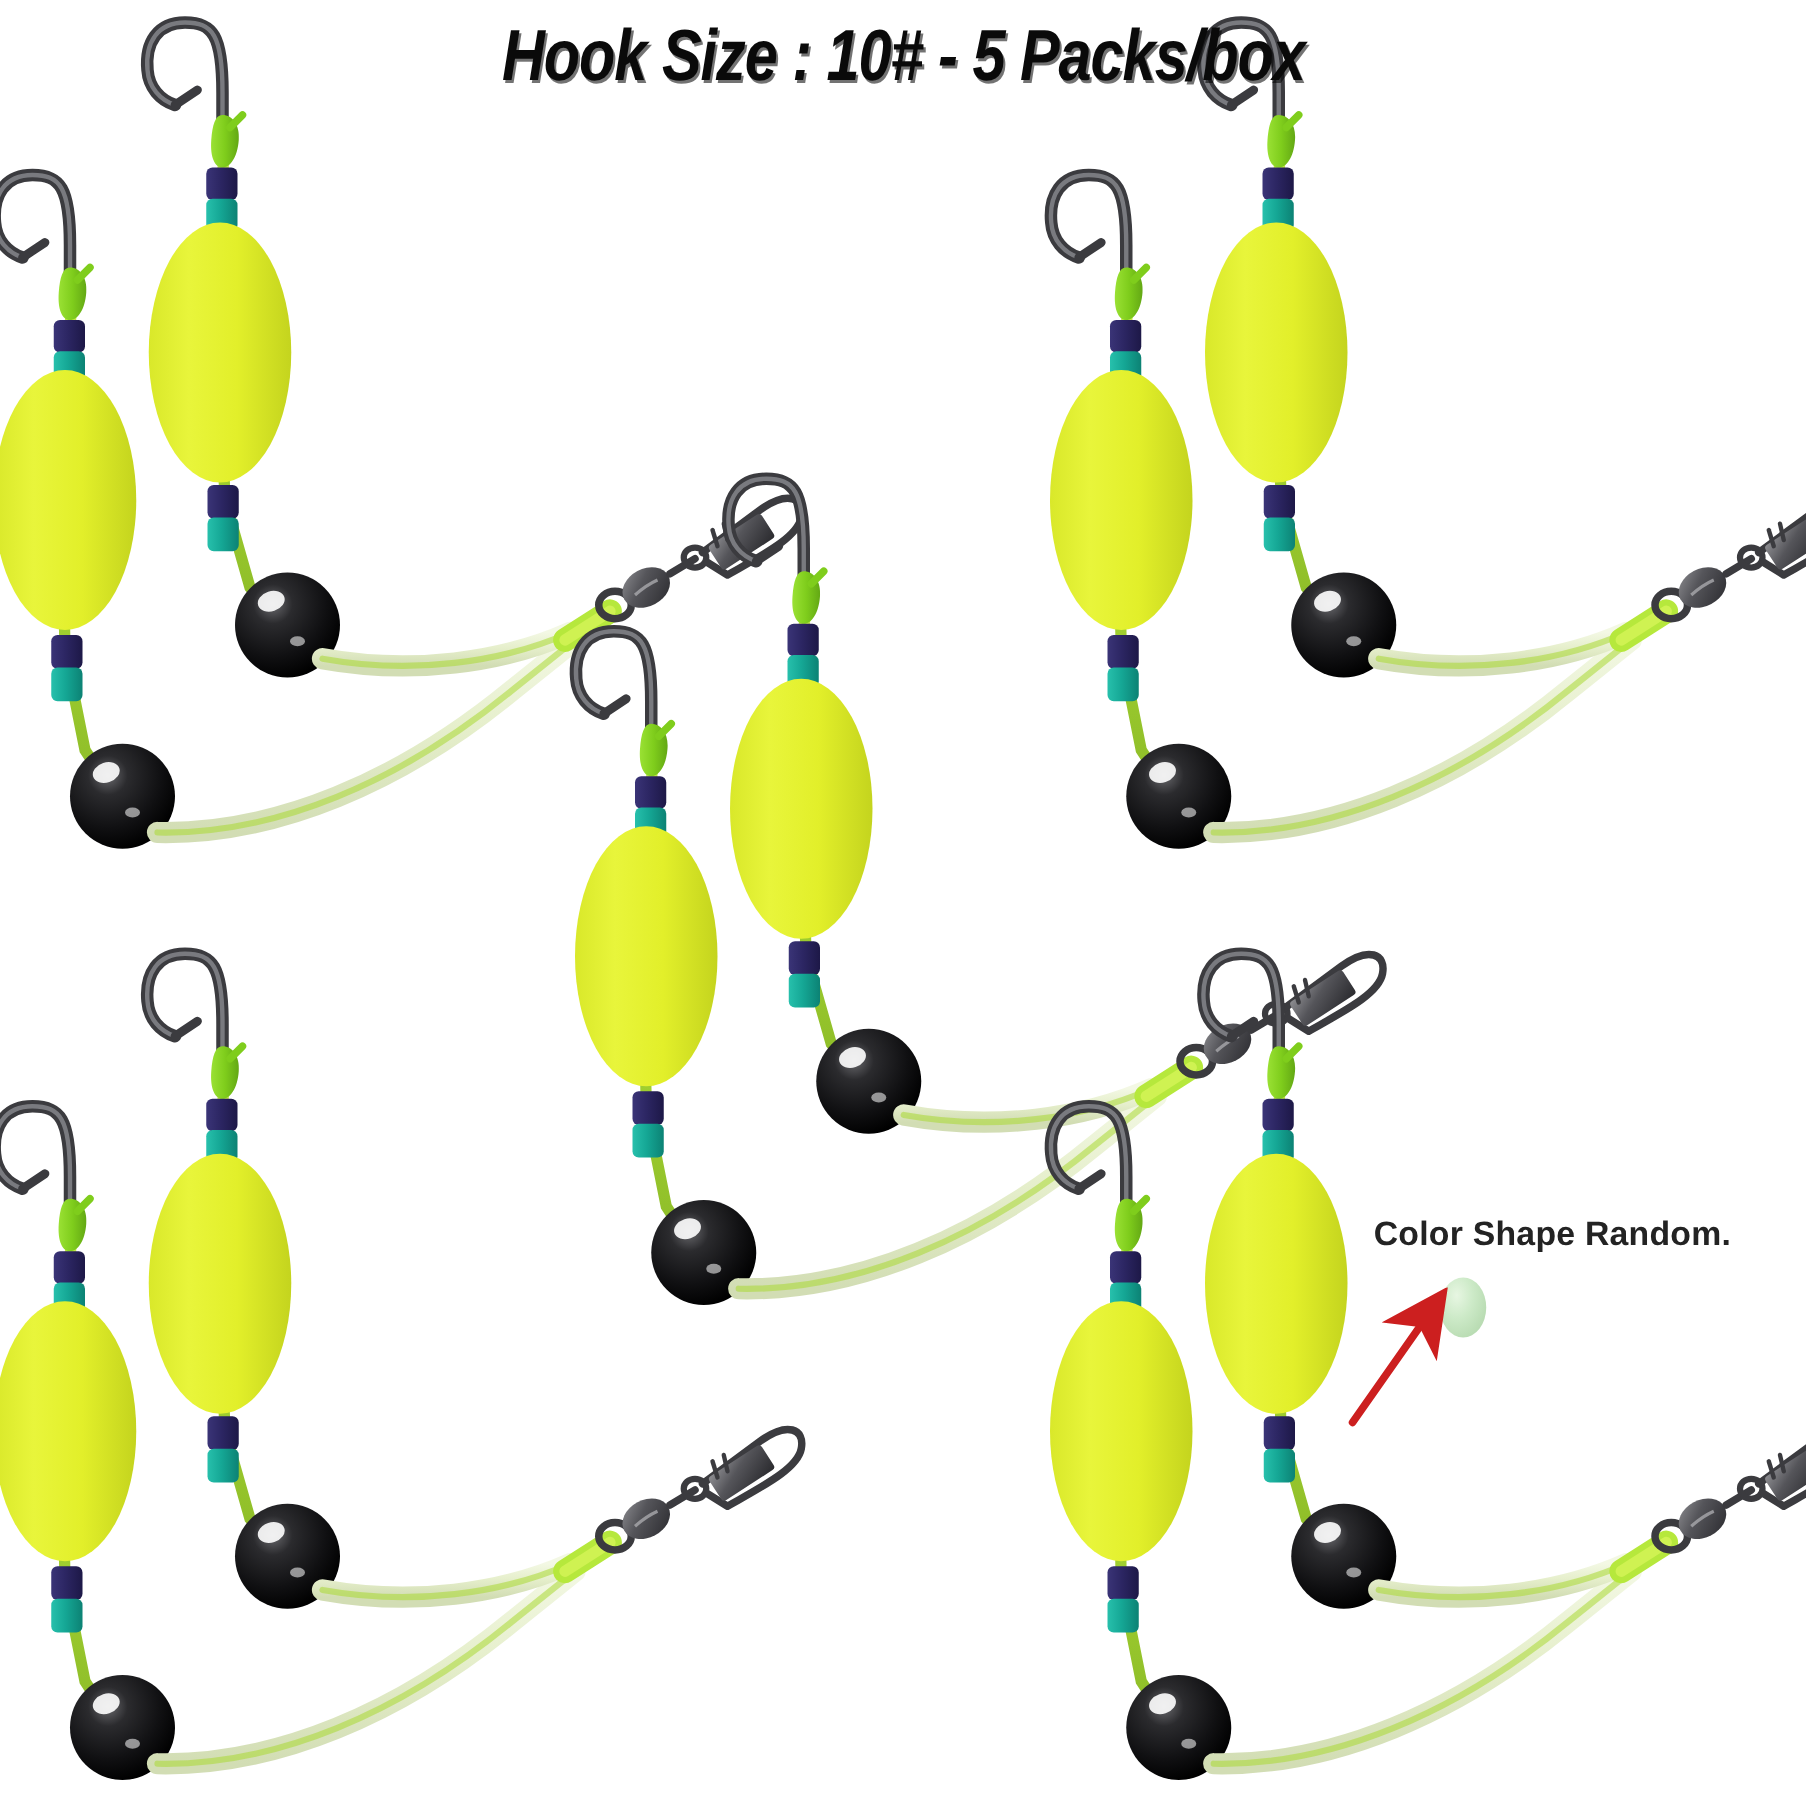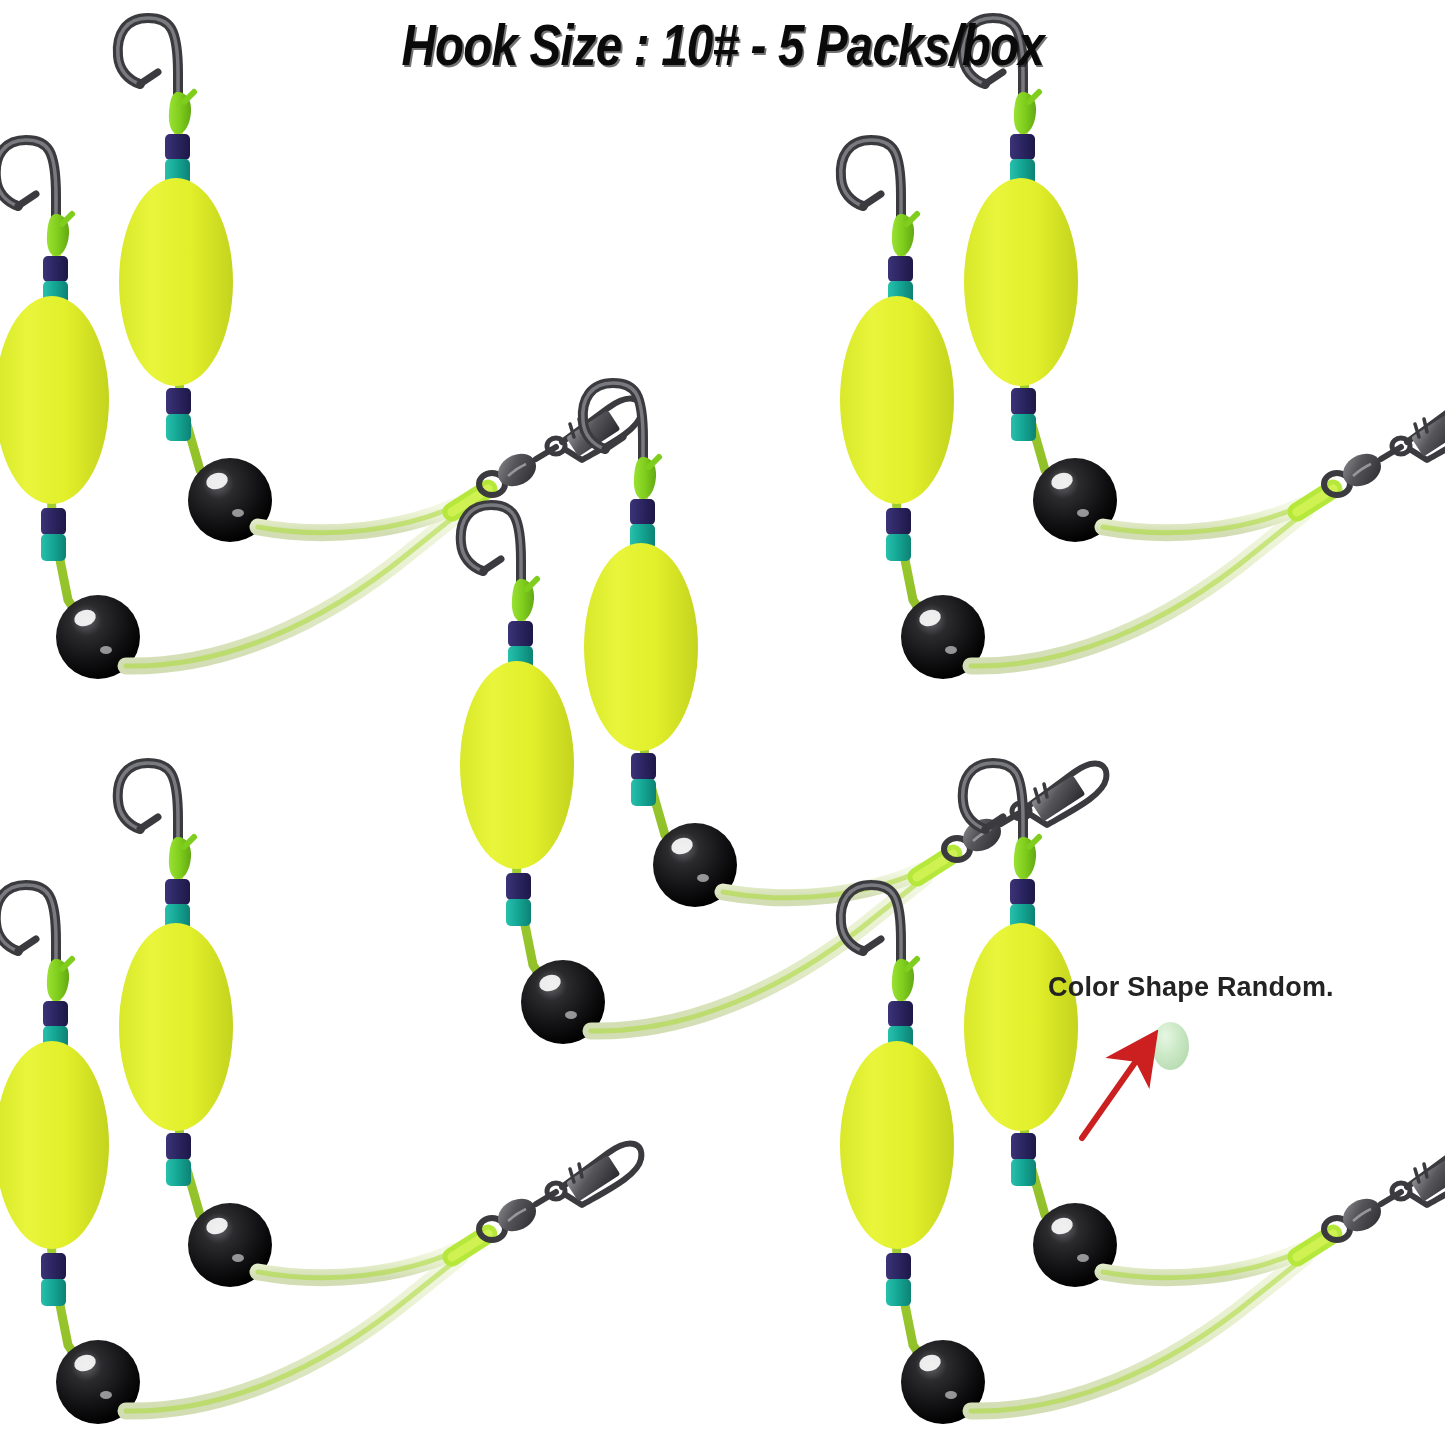--- a/index.html
+++ b/index.html
@@ -36,21 +36,21 @@
     white-space:nowrap;
   }
 
   
   .anno{
     position:absolute;
     z-index:40;
   }
   .anno-text{
     position:absolute;
-    left:1048px; top:972px;
+    left:1099px; top:972px;
     font-size:27px;
     font-weight:bold;
     color:#232323;
     letter-spacing:.2px;
     white-space:nowrap;
   }
   .anno-bead{
     position:absolute;
     left:1152px; top:1022px;
     width:37px;height:48px;

